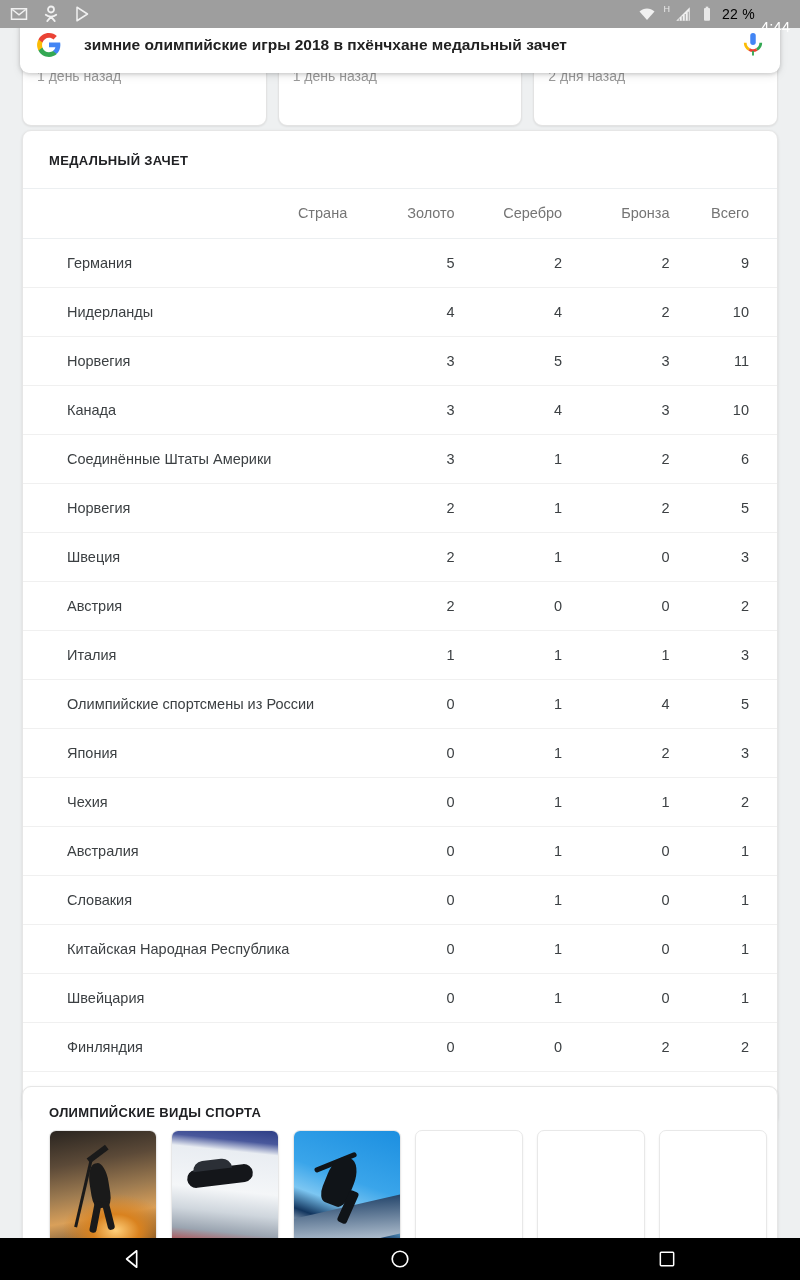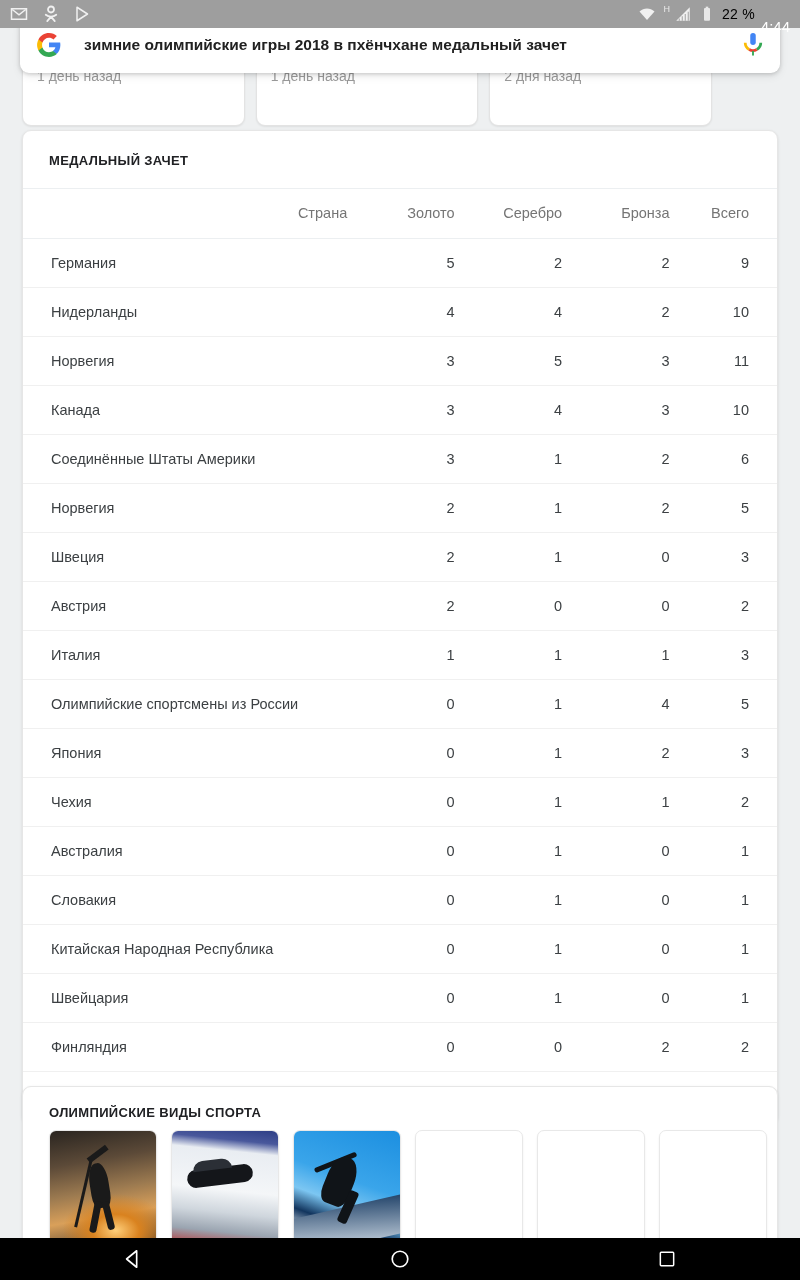--- a/index.html
+++ b/index.html
@@ -22,21 +22,21 @@
   .sb-icon { width: 18px; height: 18px; display: block; }
   .sb-text { color: #000000; font-size: 14px; letter-spacing: .2px; }
   .sb-clock { color: #ffffff; font-size: 15px; font-weight: 500; margin-top: 24px; }
   .hsup { color:#e8e8e8; font-size:9px; position:relative; top:-5px; left:2px; }
 
   
   .content { position: absolute; top: 28px; left: 0; width: 800px; height: 1210px; }
 
   
   .news-strip {
-    position: absolute; top: 28px; left: 22px; width: 690px; height: 70px;
+    position: absolute; top: 28px; left: 22px; width: 756px; height: 70px;
     display: flex; gap: 11px;
   }
   .news-card {
     flex: 1; background: #fff; border: 1px solid #e3e3e3; border-radius: 9px;
     box-shadow: 0 1px 2px rgba(0,0,0,.07);
     padding: 11px 14px 0 14px;
   }
   .news-ago { color: #9a9a9a; font-size: 14px; }
 
   
@@ -75,21 +75,21 @@
     text-align: right; padding: 16px 0 17px 0;
     border-bottom: 1px solid #eceff1;
   }
   table.medals th.country { text-align: right; padding-left: 28px; }
   table.medals th.last { padding-right: 28px; }
   table.medals td {
     font-size: 14.5px; color: #3c4043; text-align: right;
     padding: 14px 0 14px 0; border-bottom: 1px solid #f0f0f0;
     line-height: 20px;
   }
-  table.medals td.country { text-align: left; padding-left: 28px; color: #3c4043; margin-left: 29px; }
+  table.medals td.country { text-align: left; padding-left: 44px; color: #3c4043; margin-left: 29px; }
   table.medals td.last { padding-right: 28px; }
   table.medals tr:last-child td { border-bottom: none; padding-bottom: 18px; }
 
   
   #sports-card { position: absolute; top: 1058px; left: 22px; width: 756px; height: 175px; overflow: hidden; }
   #sports-card .card-title { border-bottom: none; padding: 18px 26px 10px 26px; }
   .sport-row { display: flex; gap: 14px; padding: 0 0 0 26px; }
   .sport-item { width: 108px; flex: 0 0 108px; }
   .sport-thumb {
     width: 108px; height: 115px; border-radius: 7px; overflow: hidden;

